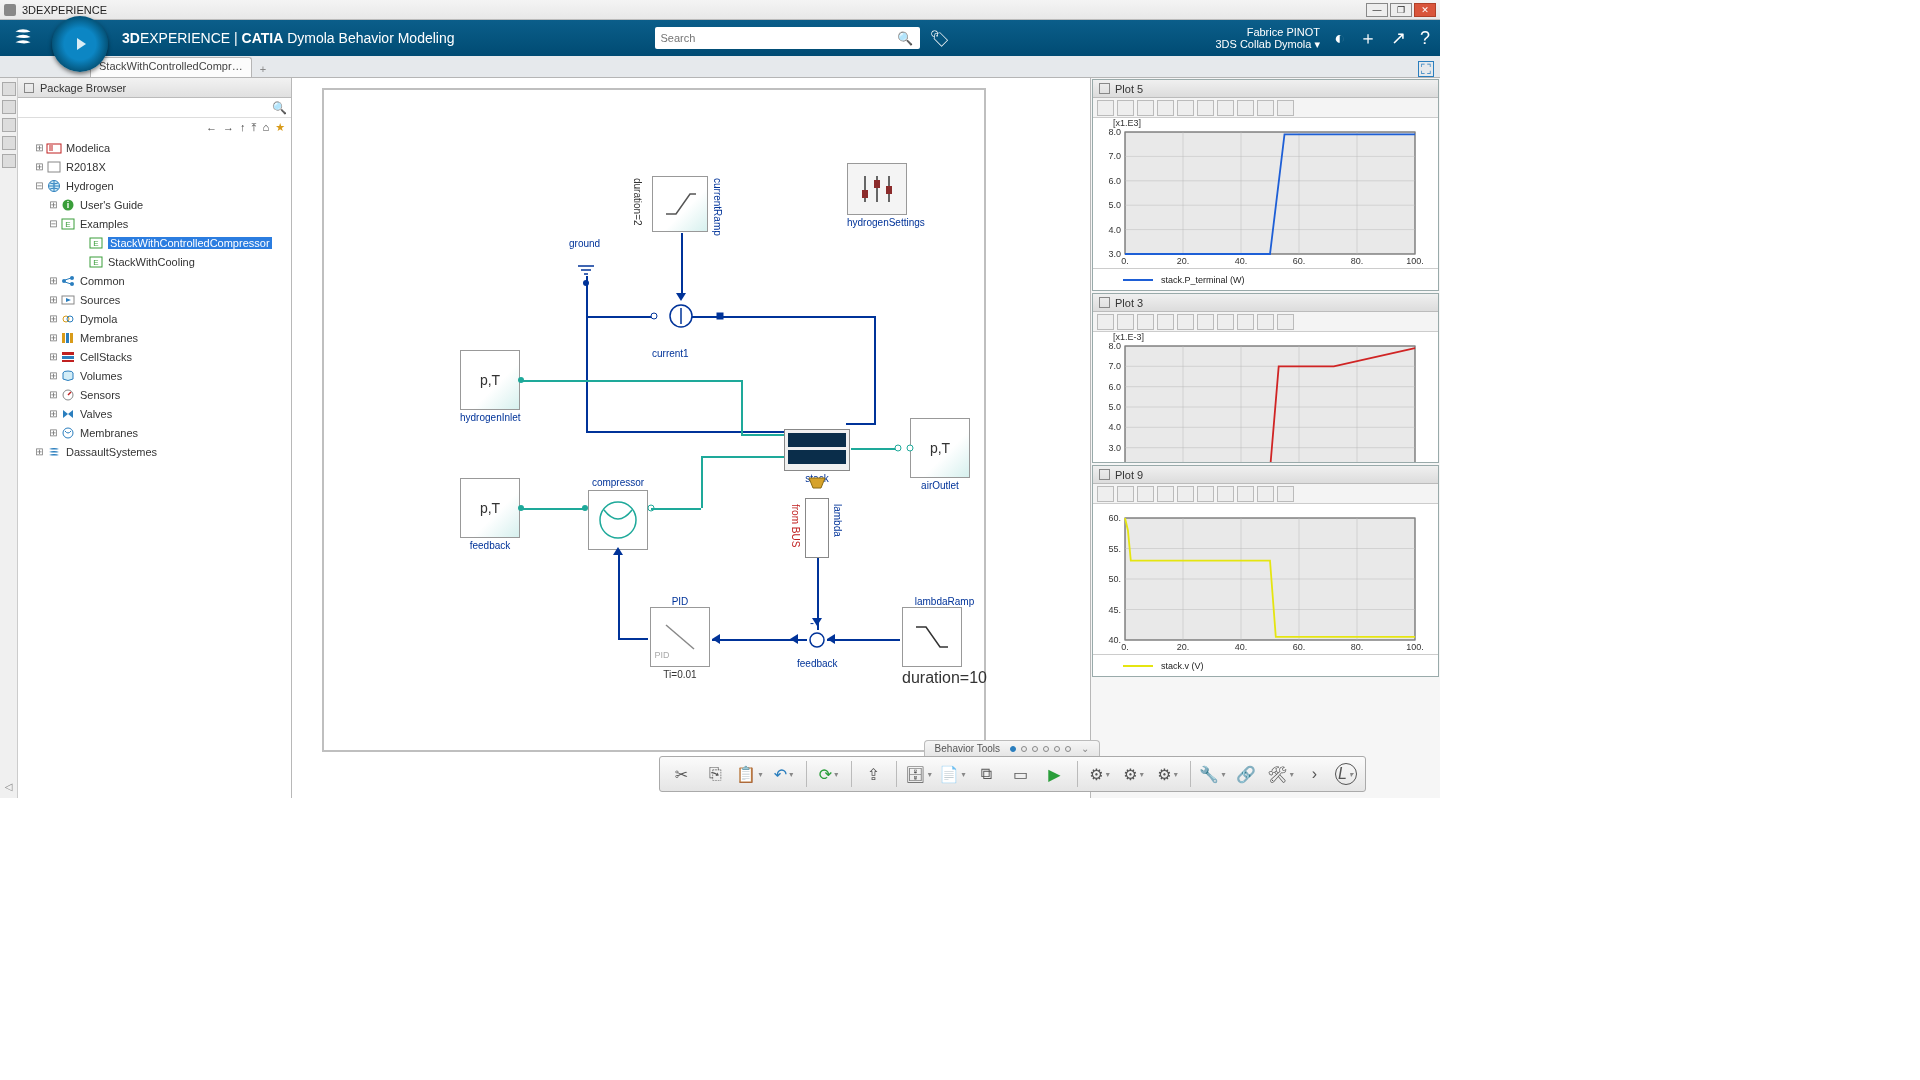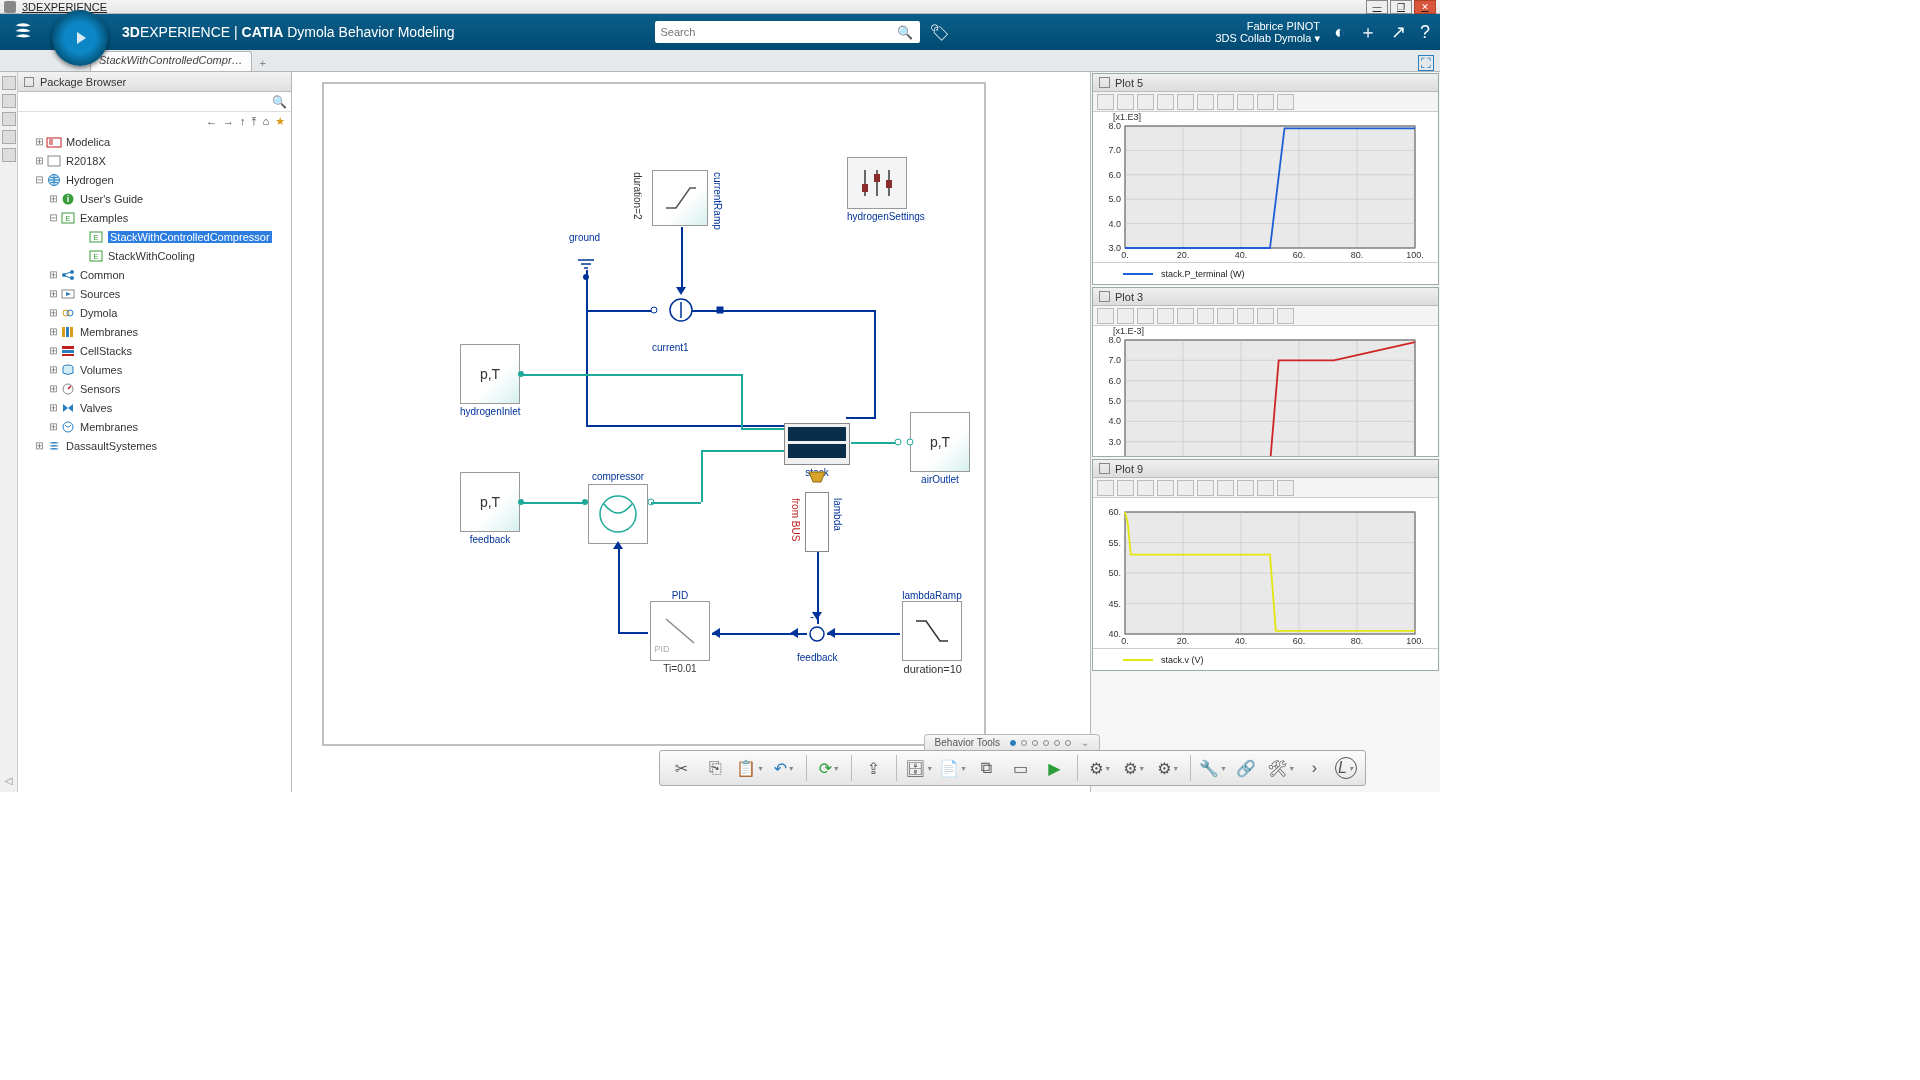--- a/index.html
+++ b/index.html
@@ -1,19 +1,19 @@
 <!DOCTYPE html>
 <html><head>
 <meta charset="utf-8">
 <style>
 * { box-sizing: border-box; margin: 0; padding: 0; font-family: "Segoe UI", Tahoma, sans-serif; }
 body { background: #fff; overflow: hidden; width: 1440px; height: 820px; font-size: 11px; color: #222; }
 
 
-.titlebar { height: 14px; background: linear-gradient(#f4f4f4,#e8e8e8); display:flex; align-items:center; padding: 0 4px; border-bottom:1px solid #bbb;text-decoration:underline; }
+.titlebar { height: 20px; background: linear-gradient(#f4f4f4,#e8e8e8); display:flex; align-items:center; padding: 0 4px; border-bottom:1px solid #bbb; }
 .titlebar .logo { width:12px; height:12px; background:#888; border-radius:2px; margin-right:6px; }
 .titlebar .wincontrols { margin-left:auto; display:flex; gap:2px; }
 .titlebar .wc { width:22px; height:14px; border:1px solid #888; background:#eee; display:flex; align-items:center; justify-content:center; font-size:9px; }
 .titlebar .wc.close { background:#d9553b; color:#fff; border-color:#b04028; }
 
 
 .header { height:36px; background: linear-gradient(#0b5e8a, #004b73); color:#fff; display:flex; align-items:center; padding:0 10px; }
 .header .compass { width:56px; height:56px; background: radial-gradient(#0c86c4 40%, #034c6e 75%); border-radius:50%; margin-top:12px; margin-left:8px; position:relative; box-shadow: 0 2px 4px rgba(0,0,0,0.5); z-index:5; display:flex; align-items:center; justify-content:center; }
 .header .compass .play { width:0;height:0;border-left:9px solid rgba(255,255,255,0.85);border-top:6px solid transparent;border-bottom:6px solid transparent;margin-left:2px; }
 .header .dslogo { width:26px; height:26px; margin-right:8px; }
@@ -22,21 +22,21 @@
 .header .search { margin-left:200px; width:265px; height:22px; background:#fff; border-radius:2px; display:flex; align-items:center; padding:0 6px; }
 .header .search input { border:none; outline:none; flex:1; font-size:11px; color:#333; }
 .header .search .mag { color:#555; font-size:13px; }
 .header .tagicon { margin-left:10px; color:#fff; font-size:16px; }
 .header .right { margin-left:auto; display:flex; align-items:center; gap:14px; font-size:11px; }
 .header .right .user { text-align:right; line-height:12px; }
 .header .right .ic { font-size:18px; }
 
 
 .tabstrip { height:22px; background:#e6e9ec; display:flex; align-items:flex-end; padding-left:90px; border-bottom:1px solid #b5b5b5; }
-.tabstrip .tab { height:20px; background:#fcfcfc; border:1px solid #b5b5b5; border-bottom:none; padding:2px 8px; font-style:italic; color:#444; font-size:11px; border-radius:3px 3px 0 0; margin-right:4px; }
+.tabstrip .tab { height:20px; background:#fcfcfc; border:1px solid #b5b5b5; border-bottom:none; padding:2px 8px; color:#444; font-size:11px; border-radius:3px 3px 0 0; margin-right:4px; }
 .tabstrip .plus { color:#888; padding:2px 4px; }
 .tabstrip .maxicon { margin-left:auto; margin-right:6px; color:#2a7ebe; font-size:14px; border:1px solid #2a7ebe; width:16px; height:16px; display:flex; align-items:center; justify-content:center; }
 
 
 .main { display:flex; height: 720px; }
 .leftrail { width:18px; background:#f0f0f0; border-right:1px solid #ccc; display:flex; flex-direction:column; align-items:center; gap:4px; padding-top:4px; }
 .leftrail .ri { width:14px; height:14px; border:1px solid #aaa; background:#ddd; }
 .leftrail .collapse { margin-top:auto; color:#888; font-size:10px; margin-bottom:6px; }
 
 .browser { width:274px; border-right:1px solid #b8b8b8; background:#fff; display:flex; flex-direction:column; }
@@ -459,21 +459,21 @@
     <div class="comp" style="left:505px; top:580px;">feedback</div>
     <div class="comp" style="left:518px; top:538px; font-size:12px;">-</div>
 
     <div class="comp" style="left:610px; top:518px;">
       <div style="font-size:10px;text-align:center;color:#003399;">lambdaRamp</div>
       <div class="block" style="background:#fff;">
           <svg width="44" height="44">
             <polyline points="6,12 16,12 30,32 38,32" fill="none" stroke="#333" stroke-width="1.5"></polyline>
           </svg>
         </div>
-      <div style="font-size:11px;text-align:right;color:#333;margin-top:2px;">duration=10</div>
+      <div style="font-size:16px;text-align:left;color:#333;margin-top:2px;">duration=10</div>
     </div>
 
     <div class="wire v" style="left:326px; top:475px; height:85px;"></div>
     <div class="arrow down" style="left:326px; top:469px; transform:translate(-50%,0) rotate(180deg);"></div>
     <div class="wire h" style="left:326px; top:560px; width:30px;"></div>
     <div class="wire h" style="left:420px; top:561px; width:95px;"></div>
     <div class="arrow left" style="left:420px; top:561px;"></div>
     <div class="arrow left" style="left:498px; top:561px;"></div>
     <div class="wire h" style="left:535px; top:561px; width:73px;"></div>
     <div class="arrow left" style="left:535px; top:561px;"></div>

